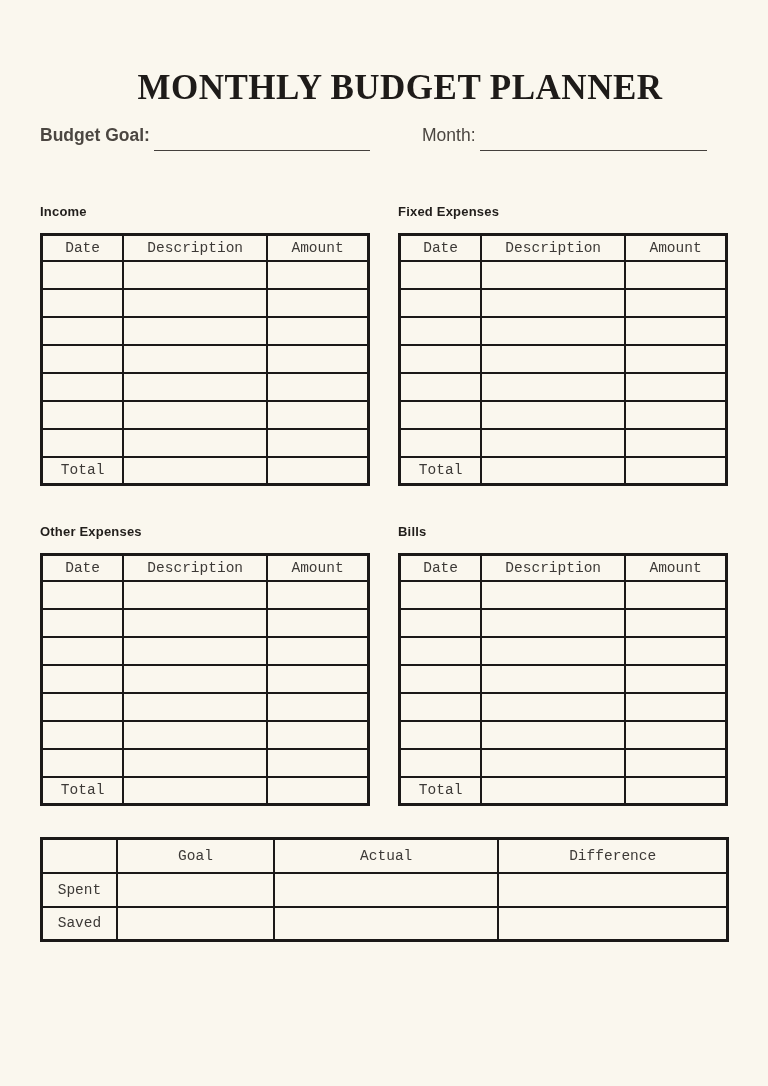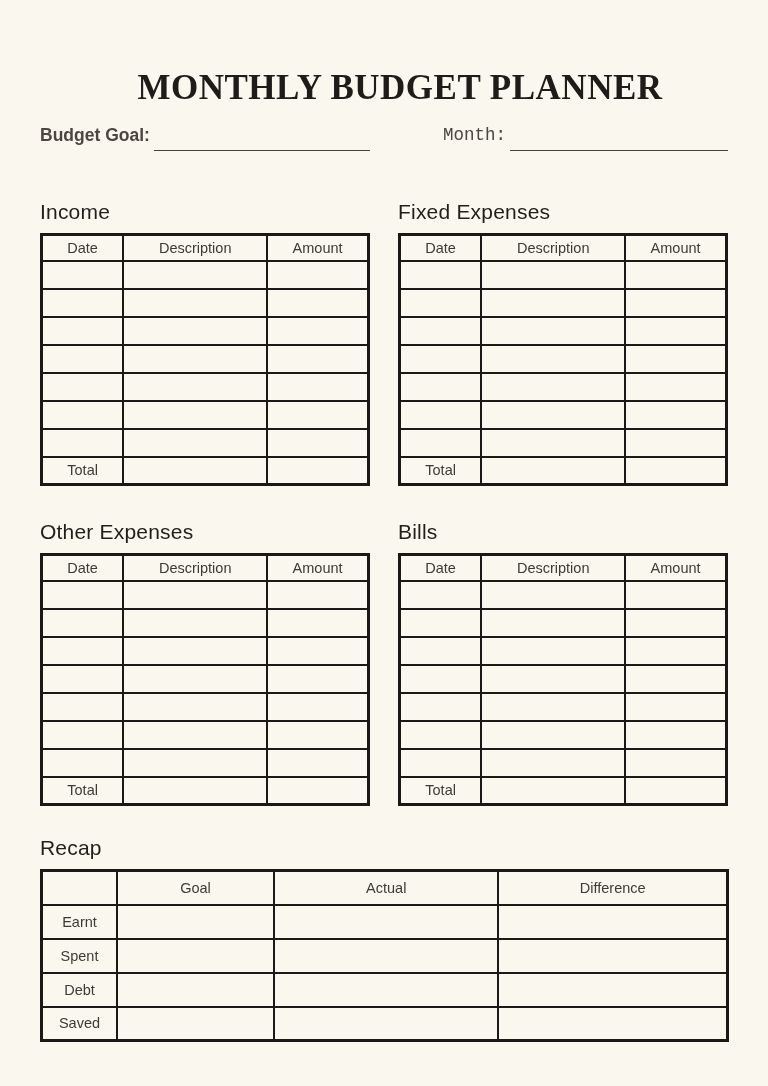--- a/index.html
+++ b/index.html
@@ -29,38 +29,39 @@
   .field .lbl{
     font-size:17.5px;color:#4b4641;line-height:1;
     padding-bottom:7px;white-space:nowrap;
   }
   .field .line{
     flex:1;height:100%;margin-left:4px;
     border-bottom:1.7px solid #44403c;
     font-size:15px;color:#3d3a37;text-align:center;
   }
   #budget-goal{left:40px;width:330px;font-weight:bold;}
-  #month{left:443px;width:285px;font-family:Liberation Mono, monospace;}
+  #month{left:422px;width:285px;}
 
   
   .panel{position:absolute;width:330px;}
   .panel h2{
     margin:0 0 10px 0;
-    font-size:21px;font-weight:400;color:#211e1b;
+    font-size:13px;font-weight:700;color:#211e1b;
     letter-spacing:0.2px;line-height:22px;
   }
   #income{left:40px;top:201px;}
   #fixed-expenses{left:398px;top:201px;}
   #other-expenses{left:40px;top:521px;}
   #bills{left:398px;top:521px;}
   #recap{left:40px;top:837px;width:689px;}
 
   table{
     width:100%;border-collapse:collapse;table-layout:fixed;
     border:3px solid #1b1918;
+    font-family:Liberation Mono, monospace;
   }
   th,td{
     border:2px solid #1b1918;
     padding:0 4px;
     font-weight:400;font-size:14.5px;color:#3d3a37;
     text-align:center;vertical-align:middle;
     overflow:hidden;white-space:nowrap;
   }
   tr.hdr{height:26px;}
   tr.row{height:28px;}
@@ -338,51 +339,38 @@
         <tr class="total-row">
           <td>Total</td>
           <td></td>
           <td></td>
         </tr>
       </tfoot>
     </table>
   </section>
 
   <section class="panel" id="recap">
-    <h2>Recap</h2>
     <table>
       <colgroup>
           <col class="rc-label">
           <col class="rc-goal">
           <col class="rc-actual">
           <col class="rc-diff">
         </colgroup>
       <thead>
         <tr class="hdr">
           <th></th>
           <th>Goal</th>
           <th>Actual</th>
           <th>Difference</th>
         </tr>
       </thead>
       <tbody>
         <tr class="row">
-          <td>Earnt</td>
-          <td></td>
-          <td></td>
-          <td></td>
-        </tr>
-        <tr class="row">
           <td>Spent</td>
-          <td></td>
-          <td></td>
-          <td></td>
-        </tr>
-        <tr class="row">
-          <td>Debt</td>
           <td></td>
           <td></td>
           <td></td>
         </tr>
         <tr class="row">
           <td>Saved</td>
           <td></td>
           <td></td>
           <td></td>
         </tr>

